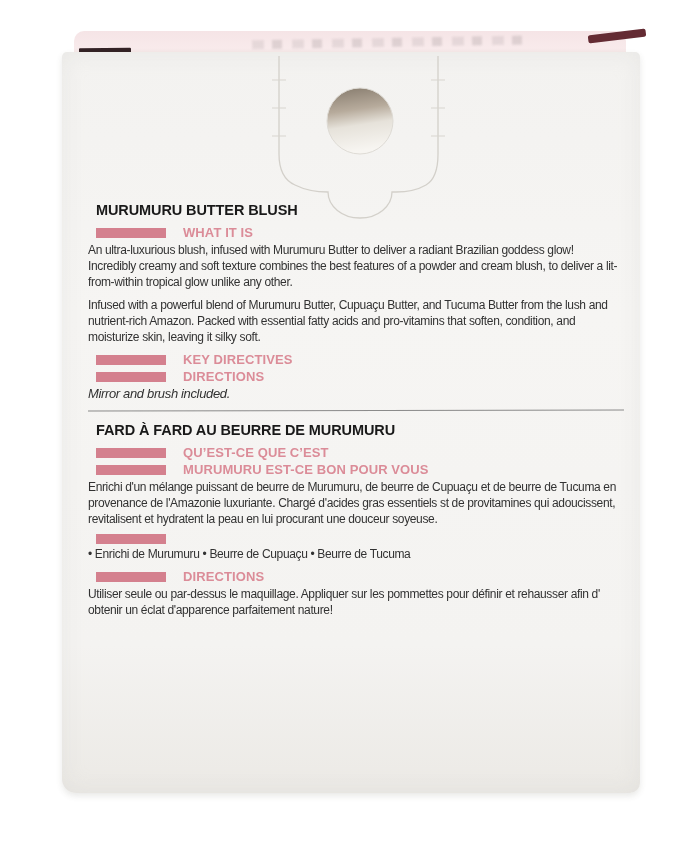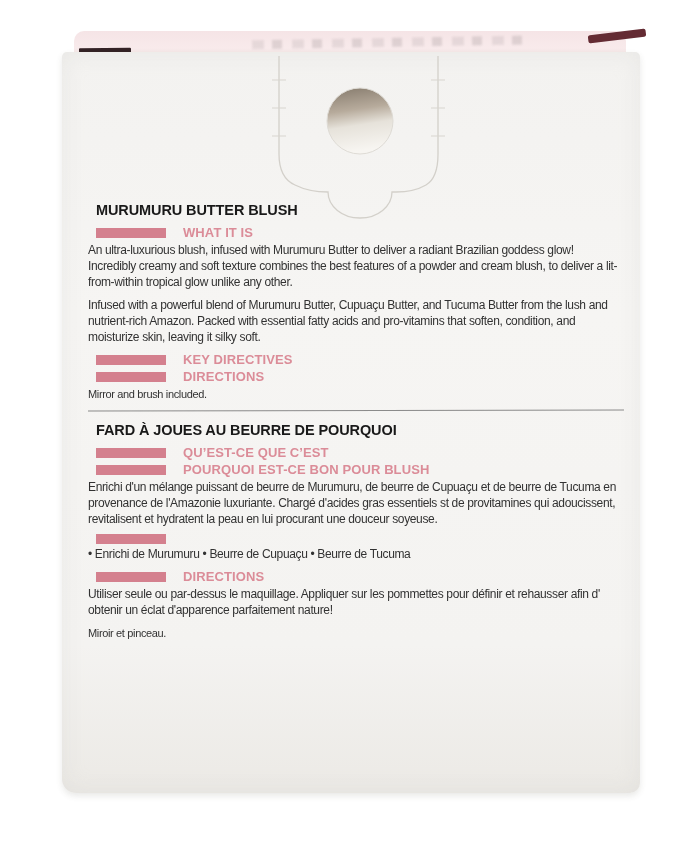--- a/index.html
+++ b/index.html
@@ -48,21 +48,21 @@
     margin:0 0 7px 8px;font-size:14.5px;font-weight:bold;color:#191919;
     letter-spacing:-.1px;
   }
   .hrow{display:flex;align-items:center;gap:17px;margin:0 0 2px 8px;}
   .bar{width:70px;height:10px;background:#d4808e;flex:0 0 auto;}
   .heading{font-size:13px;font-weight:bold;color:#db8c98;letter-spacing:.1px;}
   .body{
     margin:0 0 7px 0;font-size:12px;line-height:16px;color:#323232;
     letter-spacing:-.35px;
   }
-  .note{margin:2px 0 7px 0;font-size:11px;line-height:16px;color:#323232;letter-spacing:-.35px;}
+  .note{margin:2px 0 7px 0;font-size:13px;line-height:16px;color:#323232;letter-spacing:-.35px;font-style:italic;}
   .divider{
     height:0;border-top:1.6px solid #787878;opacity:.85;
     margin:8px 0 11px 0;transform:rotate(-.12deg);
   }
 </style>
 </head>
 <body>
 
 <div class="scene">
 
@@ -121,48 +121,47 @@
       <div class="section">
         <div class="hrow">
           <span class="bar"></span>
           <span class="heading">DIRECTIONS</span>
         </div>
         <p class="note">Mirror and brush included.</p>
       </div>
 
       <div class="divider"></div>
 
-      <p class="ptitle">FARD À JOUES AU BEURRE DE POURQUOI</p>
+      <p class="ptitle">FARD À FARD AU BEURRE DE MURUMURU</p>
 
       <div class="section">
         <div class="hrow">
           <span class="bar"></span>
           <span class="heading">QU’EST-CE QUE C’EST</span>
         </div>
       </div>
 
       <div class="section">
         <div class="hrow">
           <span class="bar"></span>
-          <span class="heading">POURQUOI EST-CE BON POUR BLUSH</span>
+          <span class="heading">MURUMURU EST-CE BON POUR VOUS</span>
         </div>
         <p class="body">Enrichi d'un mélange puissant de beurre de Murumuru, de beurre de Cupuaçu et de beurre de Tucuma en provenance de l'Amazonie luxuriante. Chargé d'acides gras essentiels st de provitamines qui adoucissent, revitalisent et hydratent la peau en lui procurant une douceur soyeuse.</p>
       </div>
 
       <div class="section">
         <div class="hrow">
           <span class="bar"></span>
         </div>
         <p class="body">• Enrichi de Murumuru • Beurre de Cupuaçu • Beurre de Tucuma</p>
       </div>
 
       <div class="section">
         <div class="hrow">
           <span class="bar"></span>
           <span class="heading">DIRECTIONS</span>
         </div>
         <p class="body">Utiliser seule ou par-dessus le maquillage. Appliquer sur les pommettes pour définir et rehausser afin d' obtenir un éclat d'apparence parfaitement nature!</p>
-        <p class="note">Miroir et pinceau.</p>
       </div>
 
     </div>
   </div>
 </div>
 
 </body></html>

